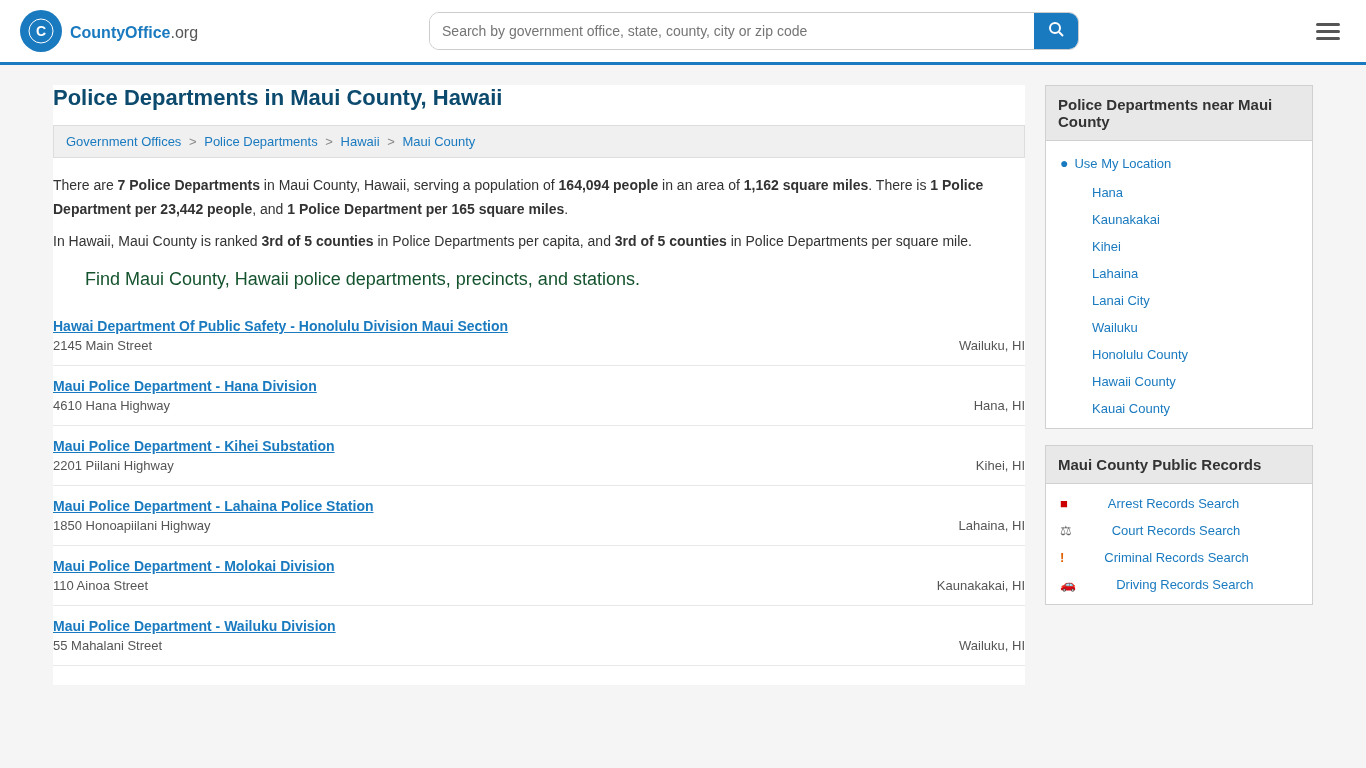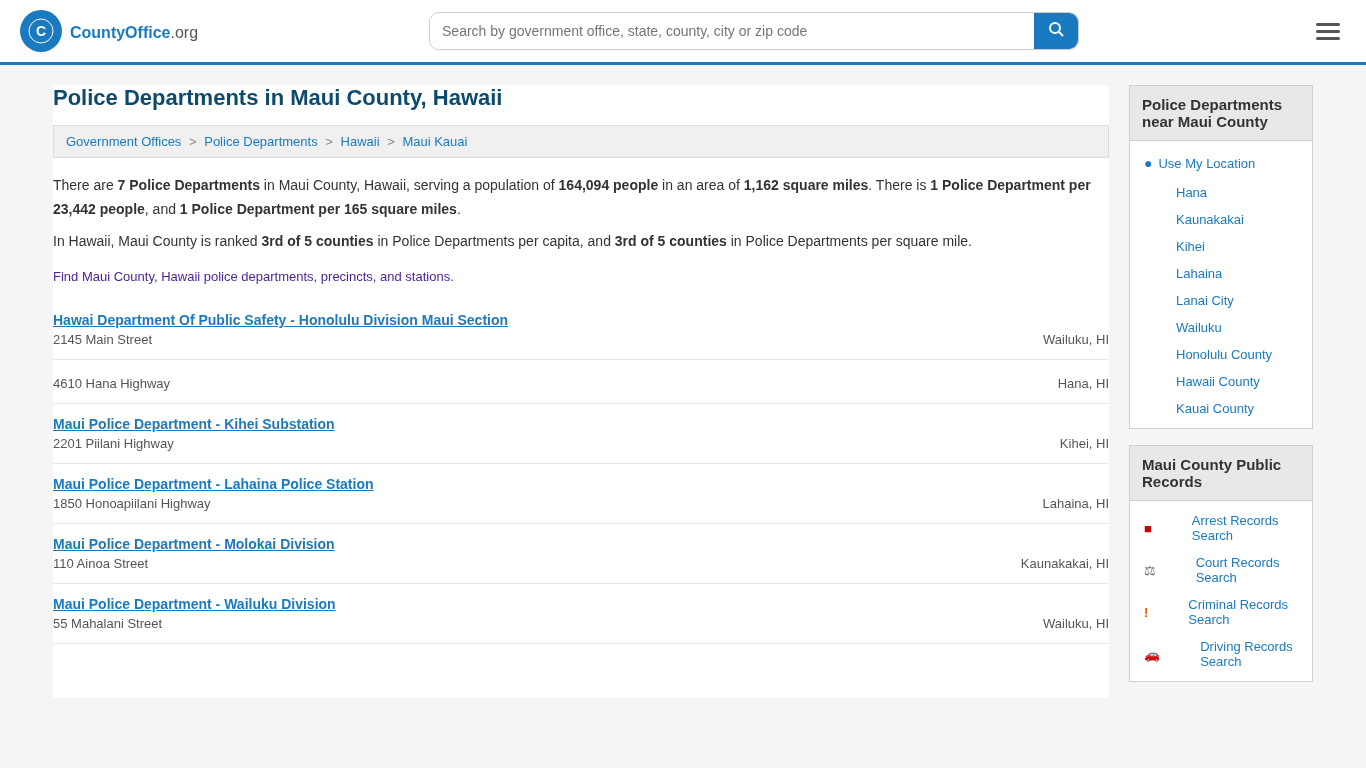--- a/index.html
+++ b/index.html
@@ -133,23 +133,24 @@
     
     .list-header {
       background: #f0f0f0;
       padding: 10px 12px;
       font-size: 16px;
       font-weight: bold;
       margin-bottom: 12px;
       border: 1px solid #ddd;
     }
     .list-subtitle {
-      font-size: 13px;
-      color: #4c1d95;
+      font-size: 18px;
+      color: #14532d;
       margin-bottom: 16px;
+      margin-left: 32px;
     }
 
     
     .dept-entry {
       border-bottom: 1px solid #e8e8e8;
       padding: 12px 0;
     }
     .dept-name a {
       color: #1a7abf;
       text-decoration: underline;
@@ -159,21 +160,21 @@
     .dept-details {
       display: flex;
       justify-content: space-between;
       margin-top: 4px;
       font-size: 13px;
       color: #555;
     }
 
     
     .sidebar {
-      width: 184px;
+      width: 268px;
       flex-shrink: 0;
     }
     .sidebar-section {
       margin-bottom: 16px;
     }
     .sidebar-title {
       background: #e8e8e8;
       padding: 10px 12px;
       font-size: 15px;
       font-weight: bold;
@@ -259,21 +260,21 @@
   <div class="content">
     <h1 class="page-title">Police Departments in Maui County, Hawaii</h1>
 
     <div class="breadcrumb">
       <a href="#">Government Offices</a>
       <span> &gt; </span>
       <a href="#">Police Departments</a>
       <span> &gt; </span>
       <a href="#">Hawaii</a>
       <span> &gt; </span>
-      <a href="#">Maui Kauai</a>
+      <a href="#">Maui County</a>
     </div>
 
     <div class="description">
       <p>
         There are <b>7 Police Departments</b> in Maui County, Hawaii, serving a population of <b>164,094 people</b> in an area of
         <b>1,162 square miles</b>. There is <b>1 Police Department per 23,442 people</b>, and <b>1 Police Department per 165
         square miles</b>.
       </p>
       <p style="margin-top:8px;">
         In Hawaii, Maui County is ranked <b>3rd of 5 counties</b> in Police Departments per capita, and <b>3rd of 5 counties</b> in
@@ -289,20 +290,23 @@
         <div class="dept-name">
           <a href="#">Hawai Department Of Public Safety - Honolulu Division Maui Section</a>
         </div>
         <div class="dept-details">
           <span>2145 Main Street</span>
           <span>Wailuku, HI</span>
         </div>
       </div>
 
       <div class="dept-entry">
+        <div class="dept-name">
+          <a href="#">Maui Police Department - Hana Division</a>
+        </div>
         <div class="dept-details">
           <span>4610 Hana Highway</span>
           <span>Hana, HI</span>
         </div>
       </div>
 
       <div class="dept-entry">
         <div class="dept-name">
           <a href="#">Maui Police Department - Kihei Substation</a>
         </div>

